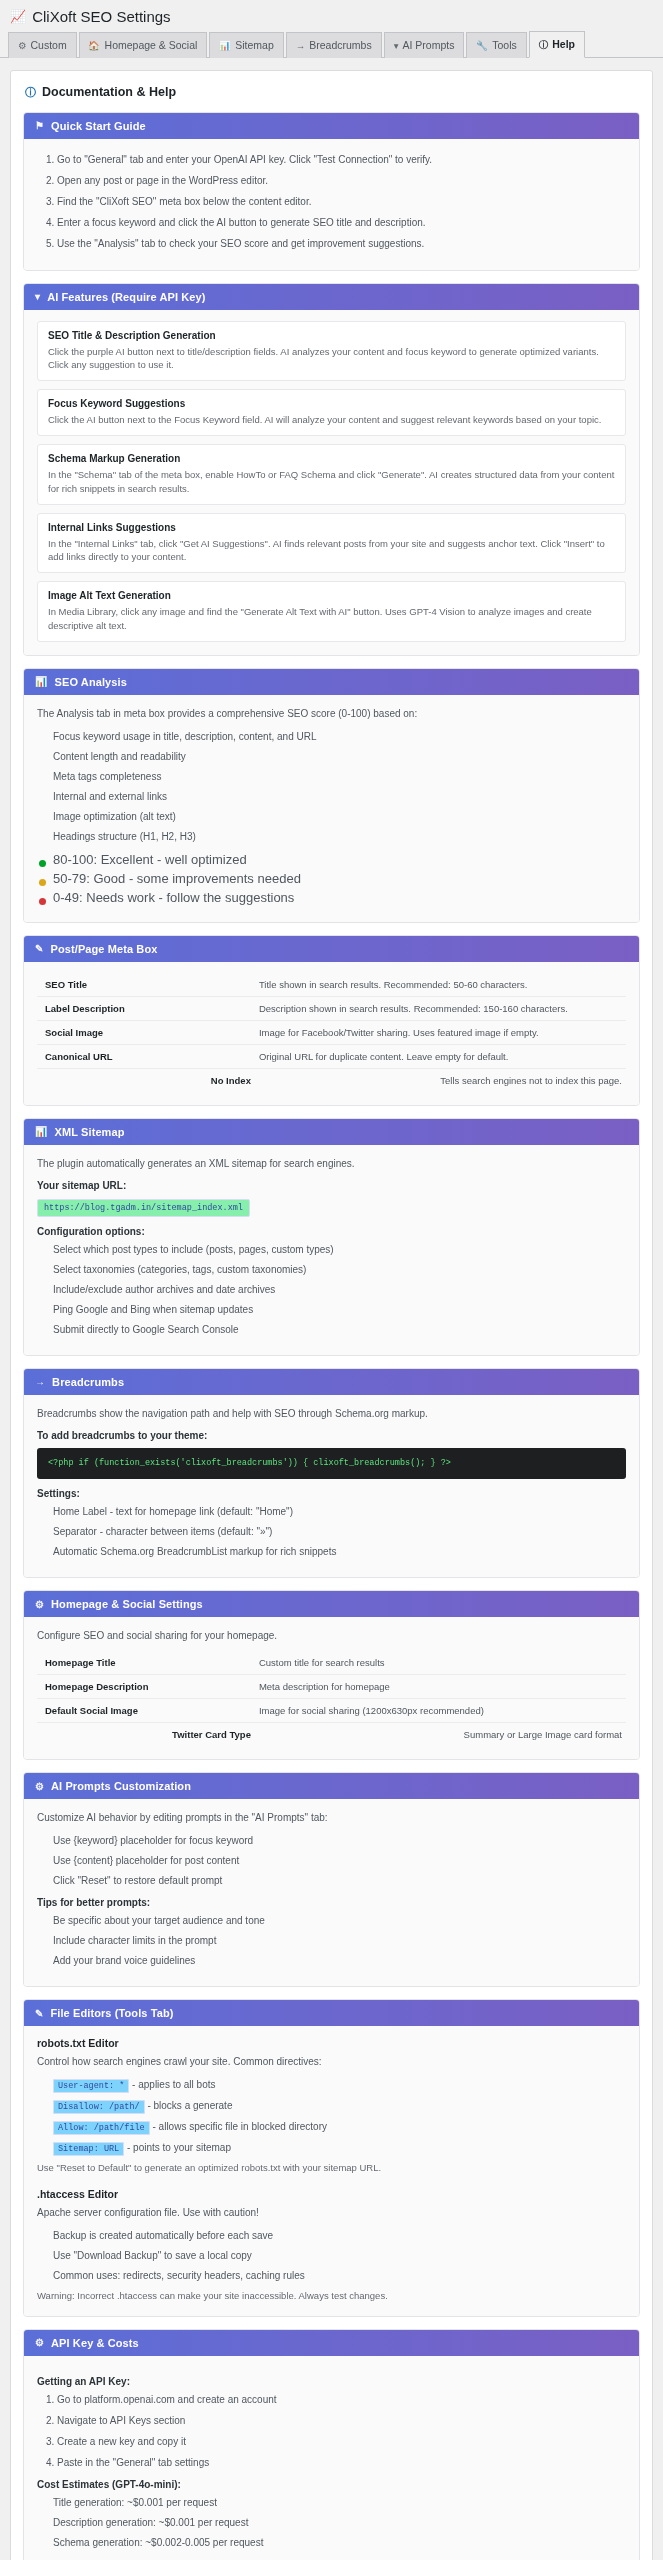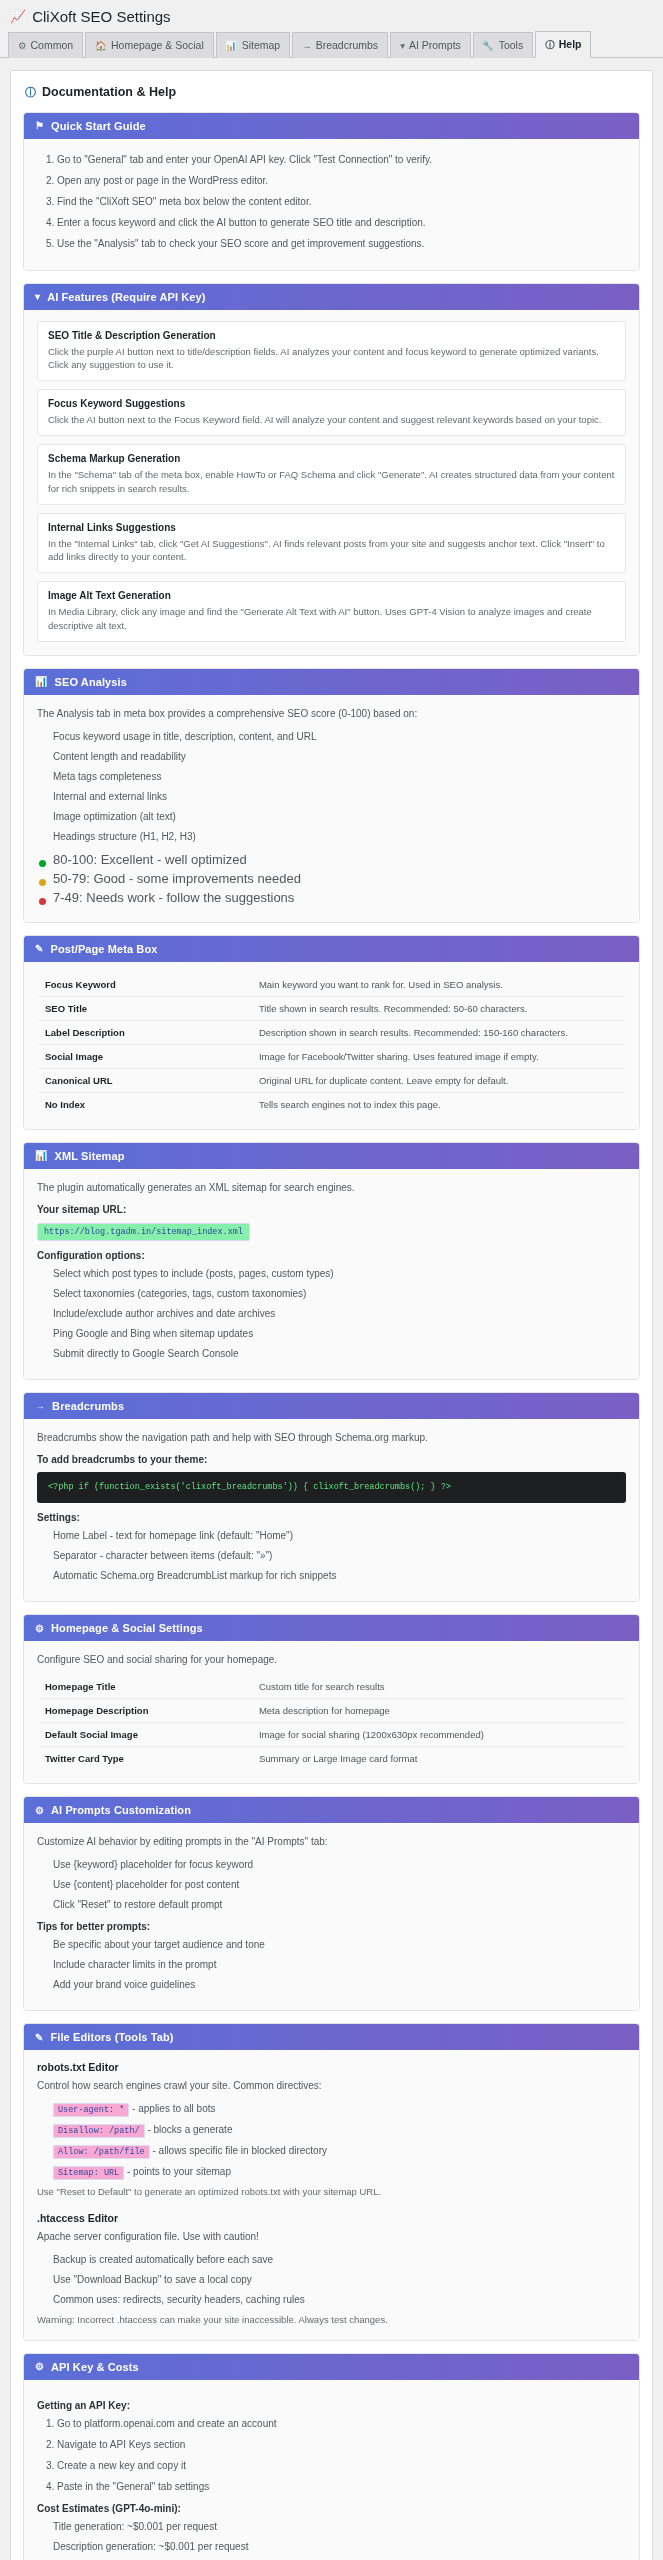--- a/index.html
+++ b/index.html
@@ -142,31 +142,31 @@
 
   
   table.deftable { width:100%; border-collapse: collapse; }
   table.deftable td {
     padding: 6px 4px;
     font-size: 9.5px;
     color:#50575e;
     border-bottom: 1px solid #ececee;
     vertical-align: top;
   }
-  table.deftable tr:last-child td { border-bottom: none; }
+  table.deftable tr:last-child td { border-bottom: none; text-align: right; }
   table.deftable td.k {
     width: 37%;
     font-weight: 700;
     color:#1d2327;
     padding-left: 8px;
   }
 
   
   code.inline {
-    background:#f9a8d4;
+    background:#7dd3fc;
     border:1px solid #d6ddf5;
     border-radius: 2px;
     color:#2f4a9e;
     font-family: "Liberation Mono", monospace;
     font-size: 8.5px;
     padding: 1px 4px;
   }
   .url-box {
     display:inline-block;
     background:#86efac;
@@ -208,21 +208,21 @@
 <div class="wpwrap">
 
   <div class="page-header">
     <span class="logo-ico">📈</span>
     <h1 class="page-title">CliXoft SEO Settings</h1>
   </div>
 
   <nav class="nav-tabs">
     <a class="nav-tab">
       <span class="t-ico">⚙</span>
-      <span>Common</span>
+      <span>Custom</span>
     </a>
     <a class="nav-tab">
       <span class="t-ico">🏠</span>
       <span>Homepage &amp; Social</span>
     </a>
     <a class="nav-tab">
       <span class="t-ico">📊</span>
       <span>Sitemap</span>
     </a>
     <a class="nav-tab">
@@ -315,38 +315,34 @@
             <div class="score-row">
               <span class="dot" style="background:#00a32a"></span>
               <span>80-100: Excellent - well optimized</span>
             </div>
             <div class="score-row">
               <span class="dot" style="background:#dba617"></span>
               <span>50-79: Good - some improvements needed</span>
             </div>
             <div class="score-row">
               <span class="dot" style="background:#d63638"></span>
-              <span>7-49: Needs work - follow the suggestions</span>
+              <span>0-49: Needs work - follow the suggestions</span>
             </div>
           </div>
         </div>
       </section>
 
       <section class="panel">
         <div class="panel-head">
           <span class="h-ico">✎</span>
           <span>Post/Page Meta Box</span>
         </div>
         <div class="panel-body">
           <table class="deftable">
             <tbody>
-                <tr>
-              <td class="k">Focus Keyword</td>
-              <td>Main keyword you want to rank for. Used in SEO analysis.</td>
-            </tr>
             <tr>
               <td class="k">SEO Title</td>
               <td>Title shown in search results. Recommended: 50-60 characters.</td>
             </tr>
             <tr>
               <td class="k">Label Description</td>
               <td>Description shown in search results. Recommended: 150-160 characters.</td>
             </tr>
             <tr>
               <td class="k">Social Image</td>

